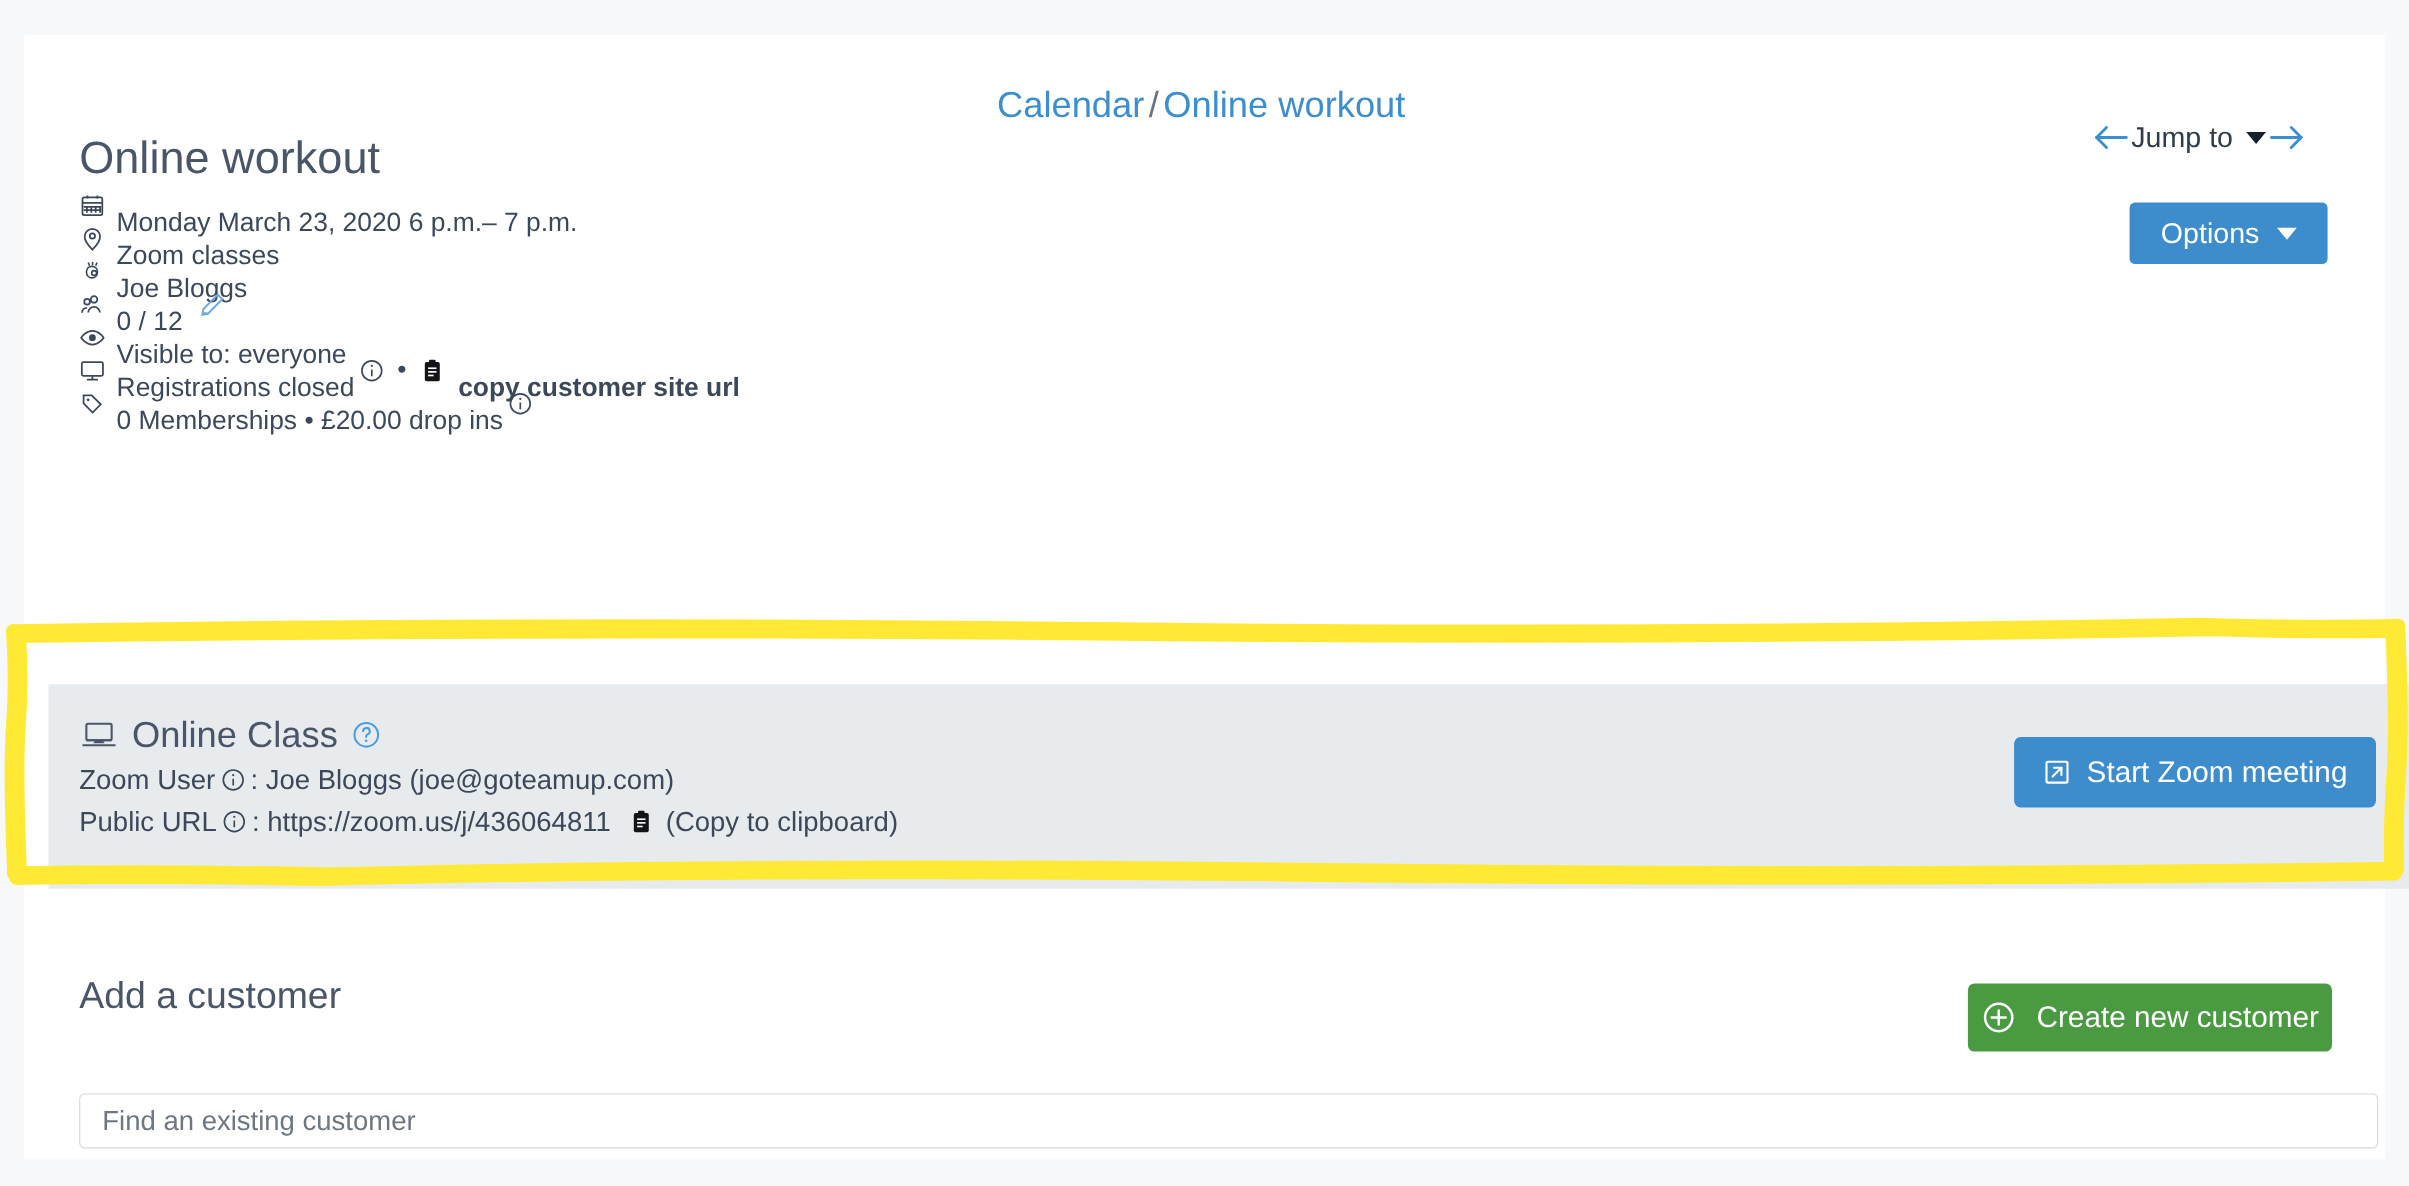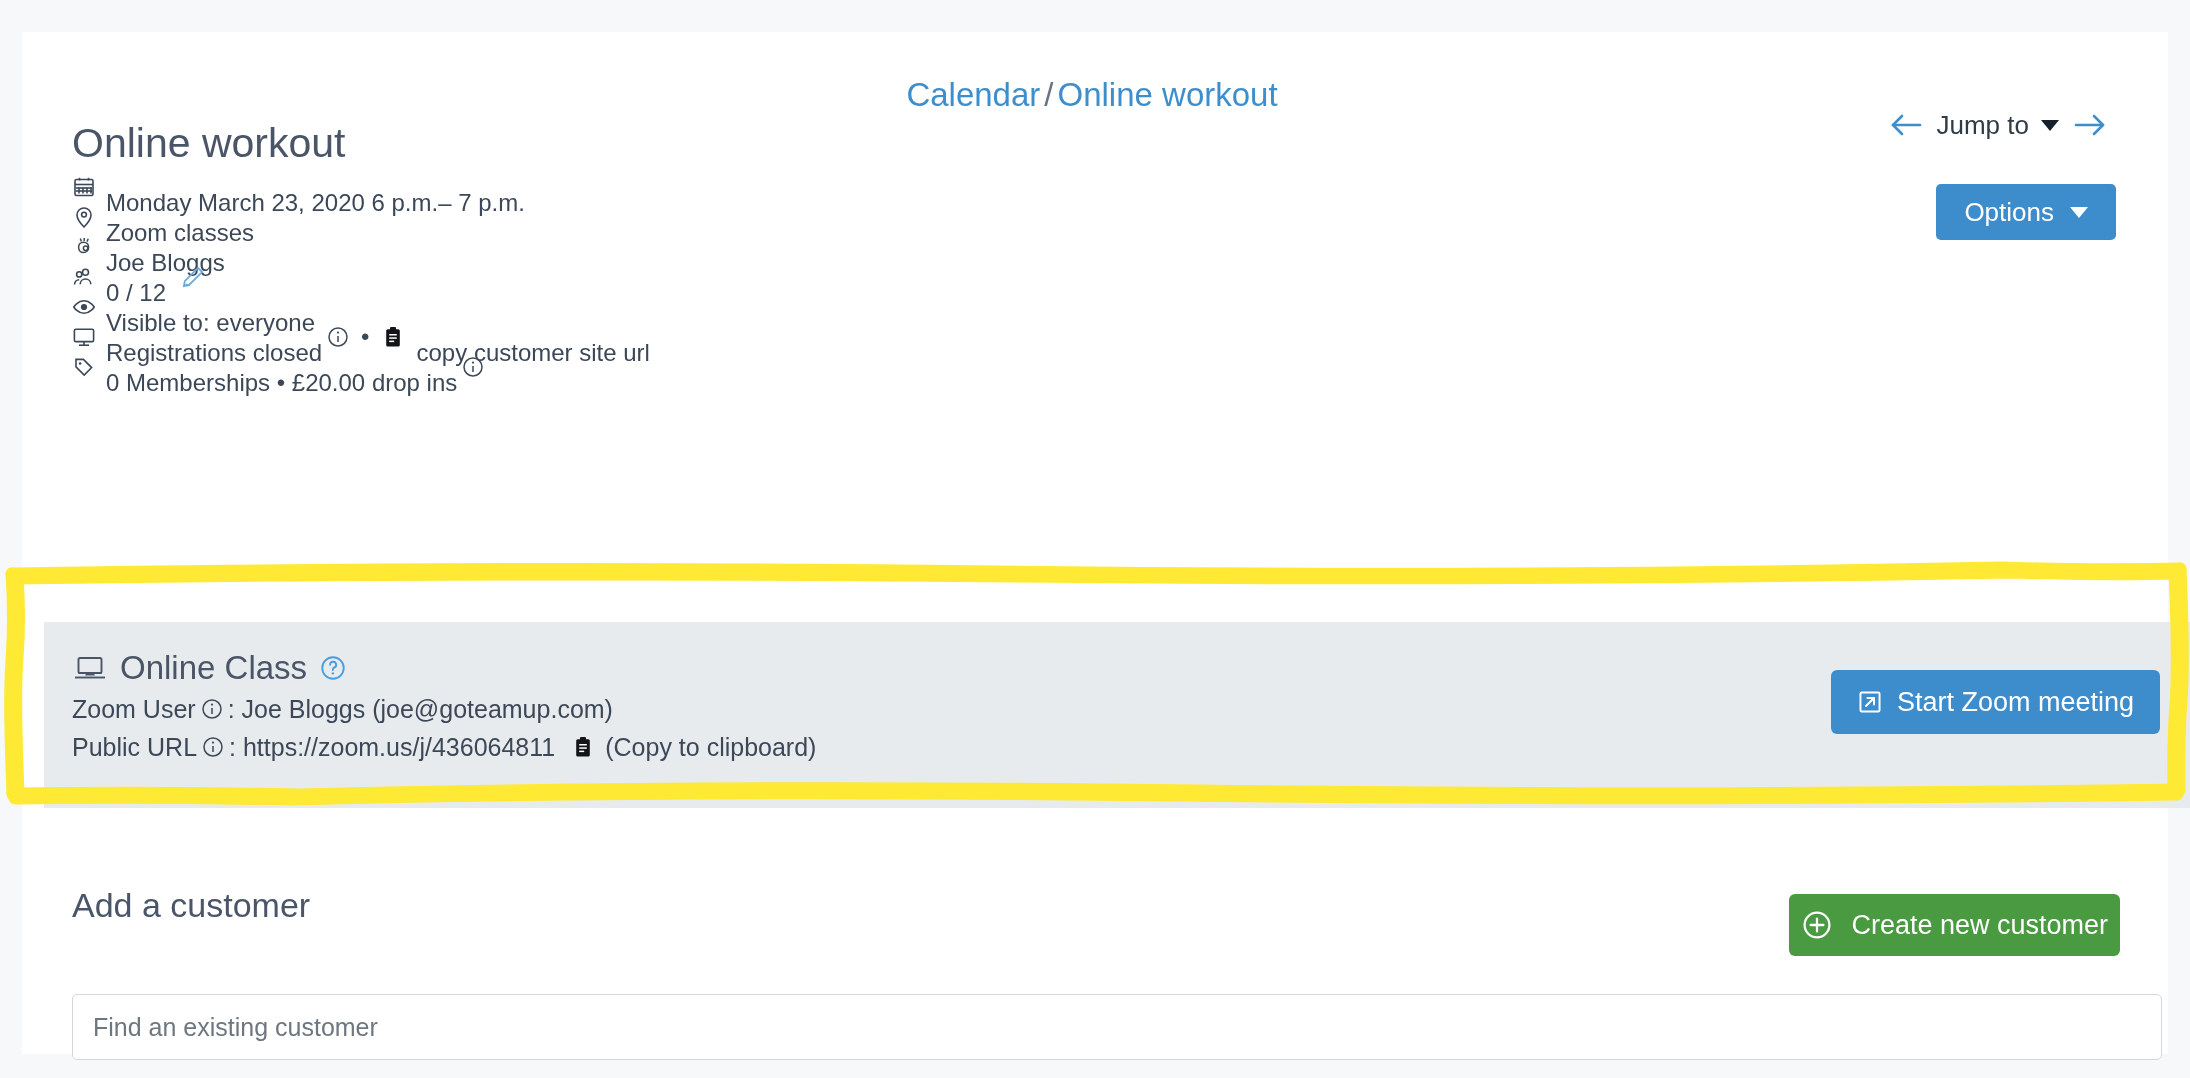--- a/index.html
+++ b/index.html
@@ -105,25 +105,25 @@
   .pencil-btn {
     display: inline-flex;
     align-items: center;
     margin-left: 14px;
     vertical-align: -3px;
   }
 
   
   .jump-bar {
     position: absolute;
-    right: 61px;
+    right: 72px;
     top: 78px;
     display: flex;
     align-items: center;
-    gap: 14px;
+    gap: 2px;
   }
   .arrow-btn {
     display: inline-flex;
     align-items: center;
     justify-content: center;
     width: 34px;
     height: 30px;
     cursor: pointer;
   }
   .jump-to {
@@ -279,21 +279,21 @@
     align-items: center;
     gap: 18px;
     cursor: pointer;
     white-space: nowrap;
   }
   .search-input {
     position: absolute;
     left: 50px;
     top: 962px;
     width: 2090px;
-    height: 66px;
+    height: 50px;
     box-sizing: border-box;
     border: 1px solid #d3d8dd;
     border-radius: 5px;
     padding: 0 20px;
     font-size: 25px;
     font-family: "Liberation Sans", sans-serif;
     color: #3c4858;
     background: #fff;
     outline: none;
   }
@@ -402,21 +402,21 @@
           <span class="dot-sep">•</span>
           <span class="inline-icon">
             <svg width="24" height="24" viewBox="0 0 24 24">
               <rect x="5.2" y="4.2" width="13.6" height="17.4" rx="1.6" fill="#121417"></rect>
               <rect x="9" y="2.1" width="6" height="3.6" rx="1" fill="#121417"></rect>
               <rect x="8.2" y="9" width="7.6" height="1.5" fill="#ffffff"></rect>
               <rect x="8.2" y="12.3" width="7.6" height="1.5" fill="#ffffff"></rect>
               <rect x="8.2" y="15.6" width="5" height="1.5" fill="#ffffff"></rect>
             </svg>
           </span>
-          <span class="meta-text" style="margin-left:8px;">copy customer site url</span>
+          <span class="meta-text" style="margin-left:8px;font-weight:bold;">copy customer site url</span>
         </div>
 
         <div class="meta-row">
           <span class="meta-icon">
             <svg width="24" height="24" viewBox="0 0 24 24" fill="none" stroke="#3c4858" stroke-width="1.6">
               <path d="M4 4.4h7.4l8.2 8.2-7.4 7.4L4 11.8z"></path>
               <circle cx="8.1" cy="8.5" r="1.3" fill="#3c4858" stroke="none"></circle>
             </svg>
           </span>
           <span class="meta-text">0 Memberships • £20.00 drop ins</span>

